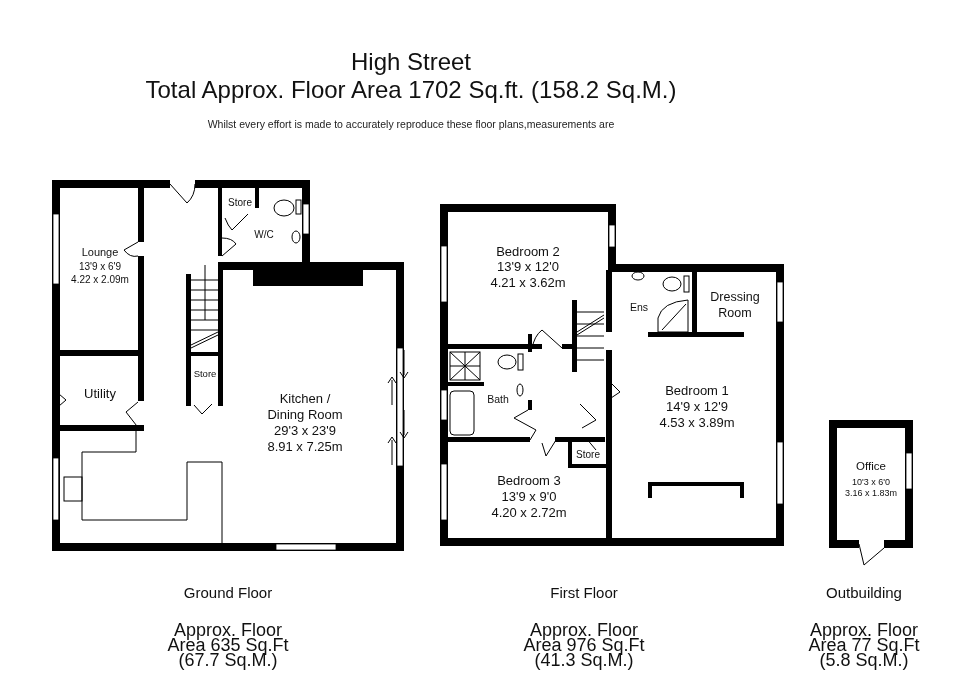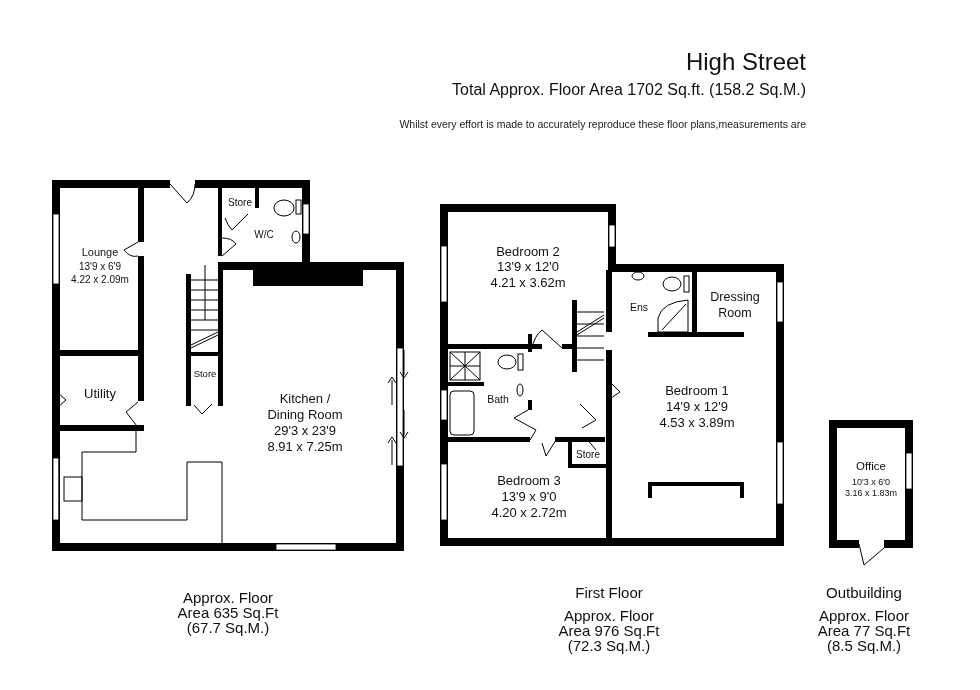--- a/index.html
+++ b/index.html
@@ -1,25 +1,25 @@
 <!DOCTYPE html>
 <html><head>
 <meta charset="utf-8">
 <style>
   html, body { margin: 0; padding: 0; background: #ffffff; }
   body { width: 980px; height: 690px; position: relative; overflow: hidden; font-family: "Liberation Sans", sans-serif; color: #111; }
-  .header { position: absolute; left: 0; top: 48px; width: 806px; text-align: right; }
+  .header { position: absolute; left: 8px; top: 48px; width: 806px; text-align: center; }
   .title { font-size: 24px; line-height: 28px; }
-  .subtitle { font-size: 16px; line-height: 28px; }
+  .subtitle { font-size: 24px; line-height: 28px; }
   .disclaimer { font-size: 10.5px; line-height: 13px; margin-top: 14px; color: #222; }
   svg.plan { position: absolute; left: 0; top: 0; }
   .room-label { font-family: "Liberation Sans", sans-serif; fill: #111; text-anchor: middle; }
   .floor-caption { position: absolute; text-align: center; }
   .floor-name { font-size: 15px; line-height: 18px; }
-  .floor-area { font-size: 15px; line-height: 15px; margin-top: 6px; }
+  .floor-area { font-size: 18px; line-height: 15px; margin-top: 21px; }
 </style>
 </head>
 <body>
 
 <div class="header">
   <div class="title">High Street</div>
   <div class="subtitle">Total Approx. Floor Area 1702 Sq.ft. (158.2 Sq.M.)</div>
   <div class="disclaimer">
     <div>Whilst every effort is made to accurately reproduce these floor plans,measurements are</div>
   </div>
@@ -226,36 +226,37 @@
     <path d="M859 544 L864 565 L884 548" fill="none" stroke="#000" stroke-width="1"></path>
     <g class="room-label">
       <text x="871" y="470" font-size="11.5">Office</text>
       <text x="871" y="485" font-size="9">10'3 x 6'0</text>
       <text x="871" y="496" font-size="9">3.16 x 1.83m</text>
     </g>
   </g>
 </svg>
 
 <div class="floor-caption" style="left:148px; top:584px; width:160px;">
+  <div class="floor-name">Ground Floor</div>
   <div class="floor-area">
     <div>Approx. Floor</div>
     <div>Area 635 Sq.Ft</div>
     <div>(67.7 Sq.M.)</div>
   </div>
 </div>
 
-<div class="floor-caption" style="left:529px; top:584px; width:160px;">
+<div class="floor-caption" style="left:504px; top:584px; width:160px;">
   <div class="floor-name">First Floor</div>
   <div class="floor-area">
     <div>Approx. Floor</div>
     <div>Area 976 Sq.Ft</div>
-    <div>(72.3 Sq.M.)</div>
+    <div>(41.3 Sq.M.)</div>
   </div>
 </div>
 
 <div class="floor-caption" style="left:794px; top:584px; width:140px;">
   <div class="floor-name">Outbuilding</div>
   <div class="floor-area">
     <div>Approx. Floor</div>
     <div>Area 77 Sq.Ft</div>
-    <div>(8.5 Sq.M.)</div>
+    <div>(5.8 Sq.M.)</div>
   </div>
 </div>
 
 </body></html>

